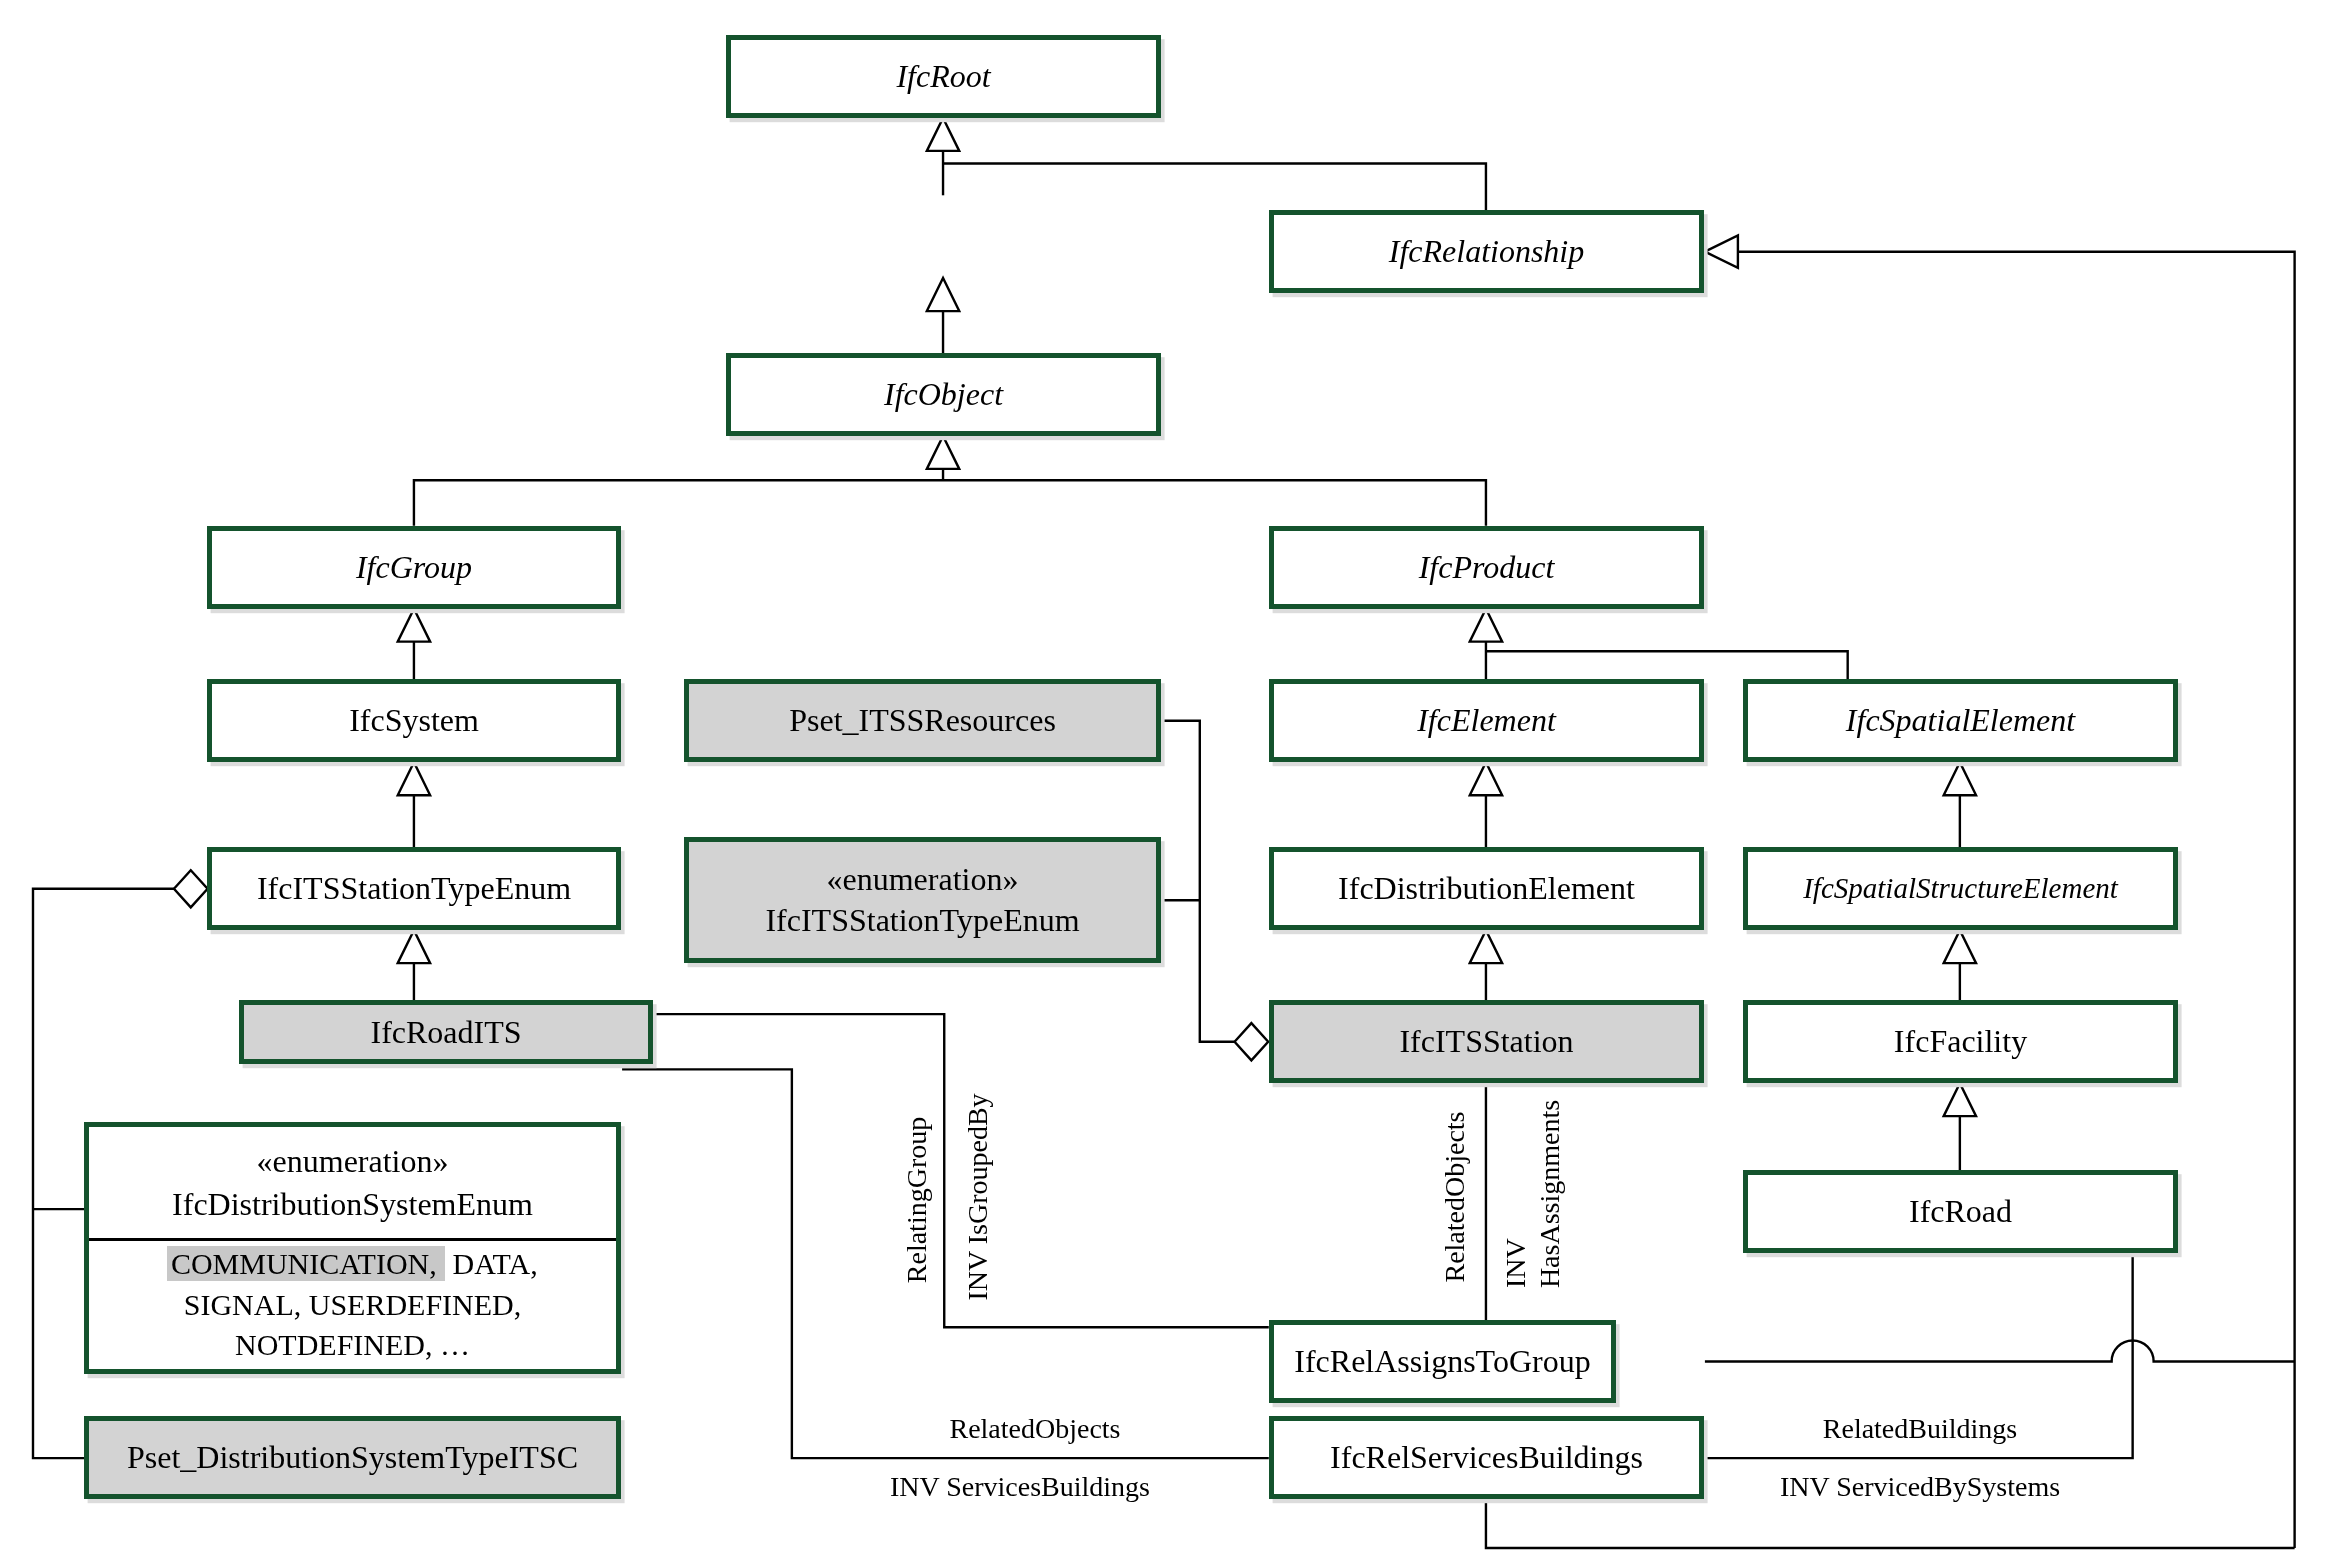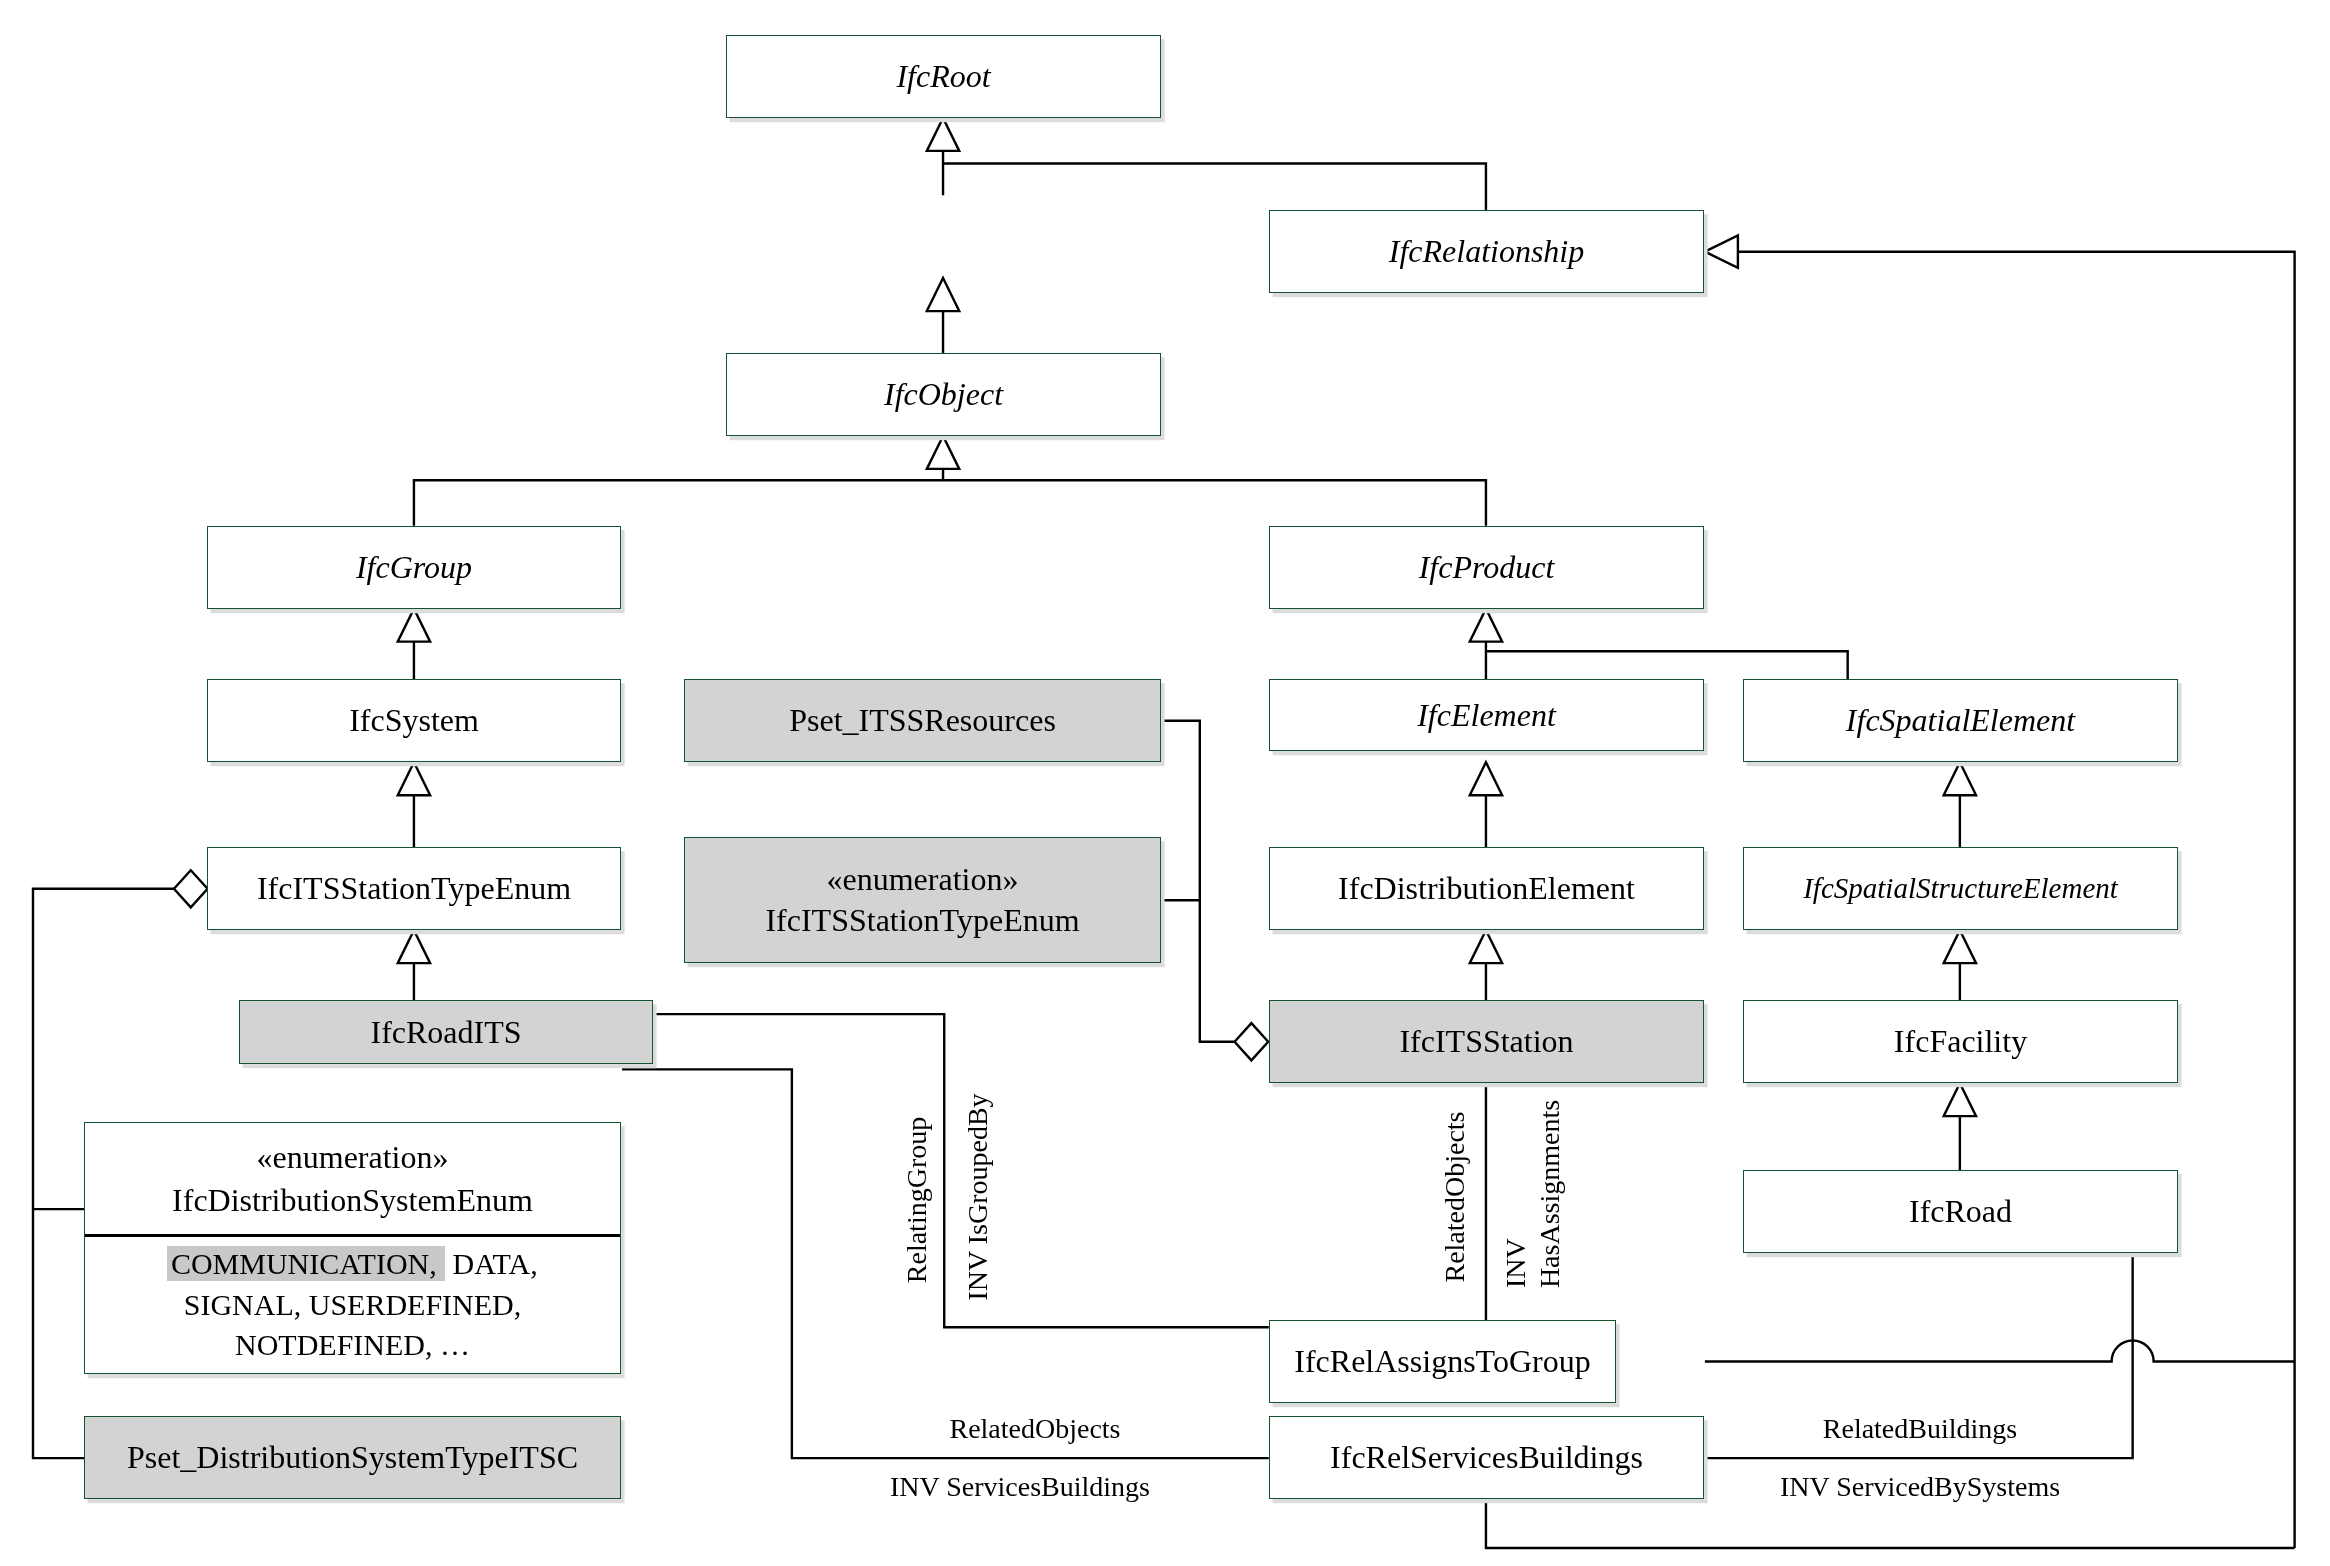--- a/index.html
+++ b/index.html
@@ -6,21 +6,21 @@
   .canvas{
     position:relative;
     width:2330px;height:1567px;
     background:#ffffff;
     font-family:"Liberation Serif","DejaVu Serif",serif;
     overflow:hidden;
   }
   svg.connectors{position:absolute;left:0;top:0;width:2330px;height:1567px;}
   .node{
     position:absolute;box-sizing:border-box;
-    border:1px solid #14532d;background:#ffffff;color:#000;
+    border:5px solid #14532d;background:#ffffff;color:#000;
     display:flex;align-items:center;justify-content:center;text-align:center;
     font-size:32px;line-height:1.15;
     box-shadow:3.6px 4.2px 0 #dcdcdc;
   }
   .node.gray{background:#d3d3d3;}
   .node.abstract{font-style:italic;}
   .node .two-line{display:flex;flex-direction:column;gap:4.8px;}
   .enum-box{flex-direction:column;padding:0;align-items:stretch;}
   .enum-header{
     flex:0 0 111px;display:flex;flex-direction:column;align-items:center;justify-content:center;
@@ -132,21 +132,21 @@
   </div>
 
   <div class="node" style="left:207px;top:679px;width:414px;height:83px;">
     <span>IfcSystem</span>
   </div>
 
   <div class="node gray" style="left:684px;top:679px;width:477px;height:83px;">
     <span>Pset_ITSSResources</span>
   </div>
 
-  <div class="node abstract" style="left:1269px;top:679px;width:435px;height:72px;">
+  <div class="node abstract" style="left:1269px;top:679px;width:435px;height:83px;">
     <span>IfcElement</span>
   </div>
 
   <div class="node abstract" style="left:1743px;top:679px;width:435px;height:83px;">
     <span>IfcSpatialElement</span>
   </div>
 
   <div class="node" style="left:207px;top:847px;width:414px;height:83px;">
     <span>IfcITSStationTypeEnum</span>
   </div>

